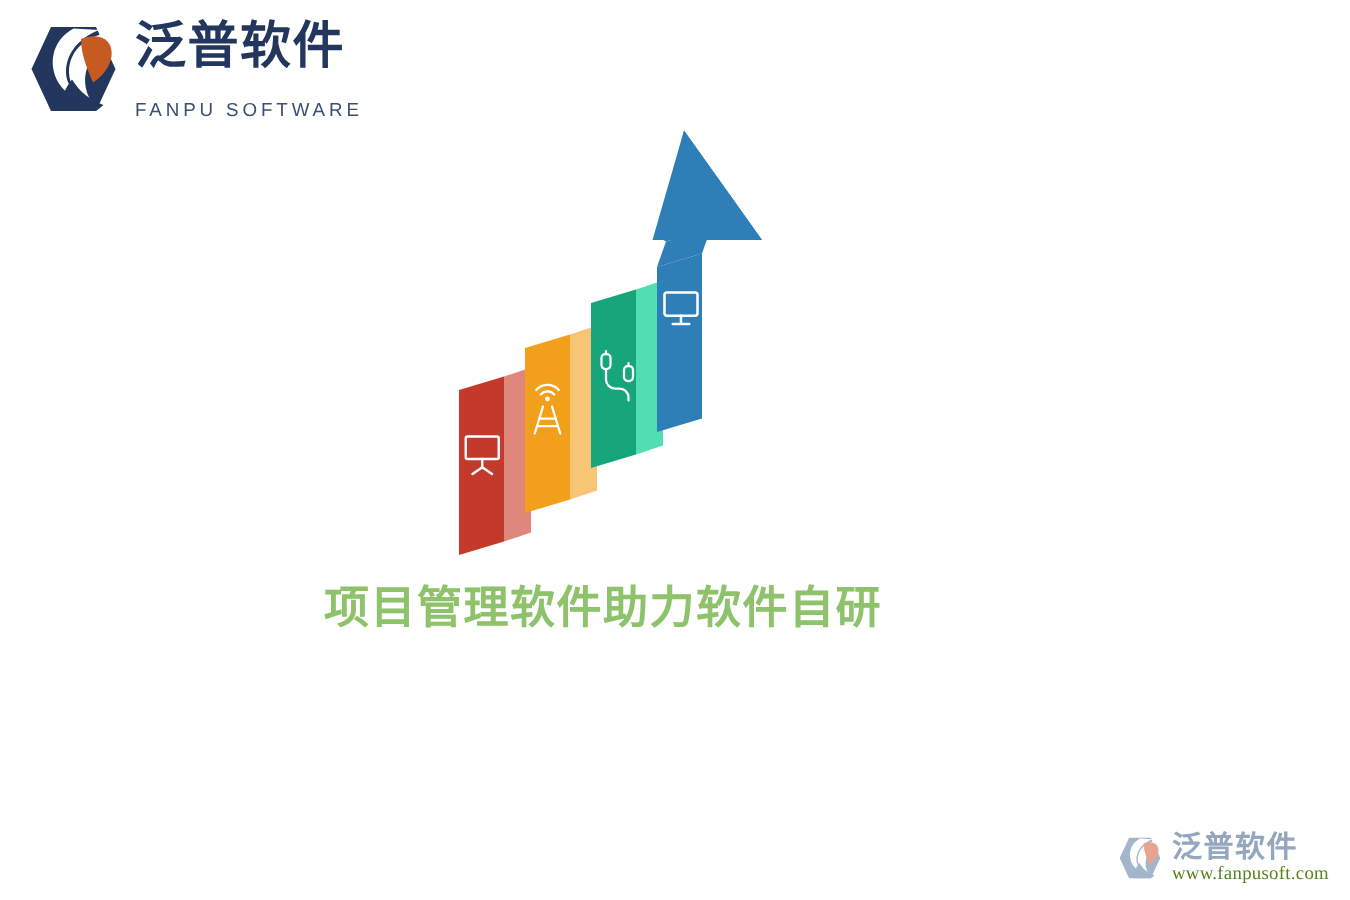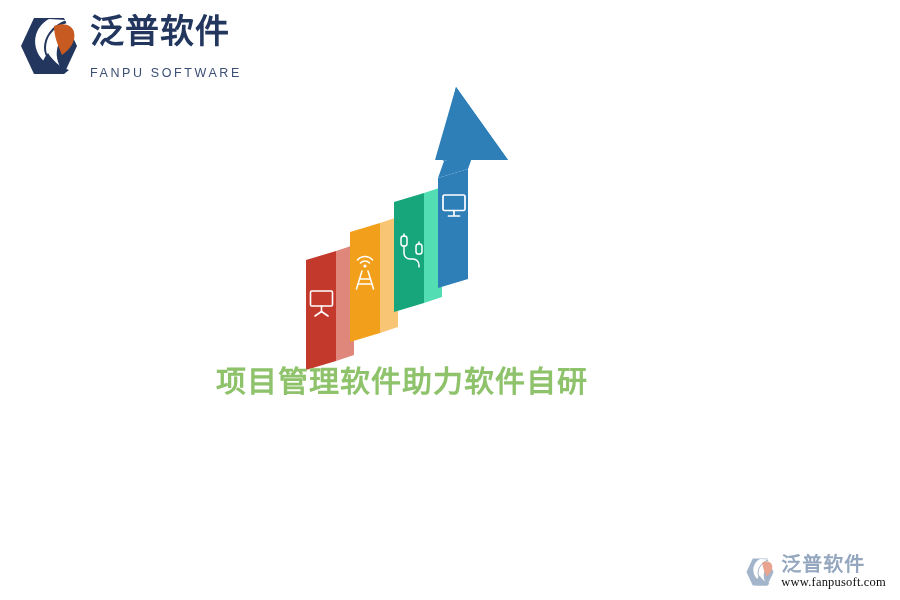--- a/index.html
+++ b/index.html
@@ -68,21 +68,21 @@
     display: block;
     width: 100%;
     height: 100%;
     overflow: visible;
   }
 
   
   #headline {
     position: absolute;
     left: 0;
-    top: 360px;
+    top: 384px;
     width: 804px;
     text-align: center;
   }
   #headline .line {
     font-family: "DejaVu Sans", "Liberation Sans", sans-serif;
     font-size: 30px;
     font-weight: bold;
     color: #8EC26B;
     line-height: 44px;
     letter-spacing: 1px;
@@ -111,21 +111,21 @@
   #watermark .wm-cn {
     font-size: 20px;
     font-weight: bold;
     color: #8FA3BC;
     letter-spacing: 1px;
     line-height: 1.1;
     font-family: "DejaVu Sans", "Liberation Sans", sans-serif;
   }
   #watermark .wm-url {
     font-size: 12.5px;
-    color: #000000;
+    color: #4d7c0f;
     letter-spacing: 0.2px;
     line-height: 1.2;
     font-family: "Liberation Serif", serif;
   }
 </style>
 </head>
 <body>
 
 <div id="stage">
 

